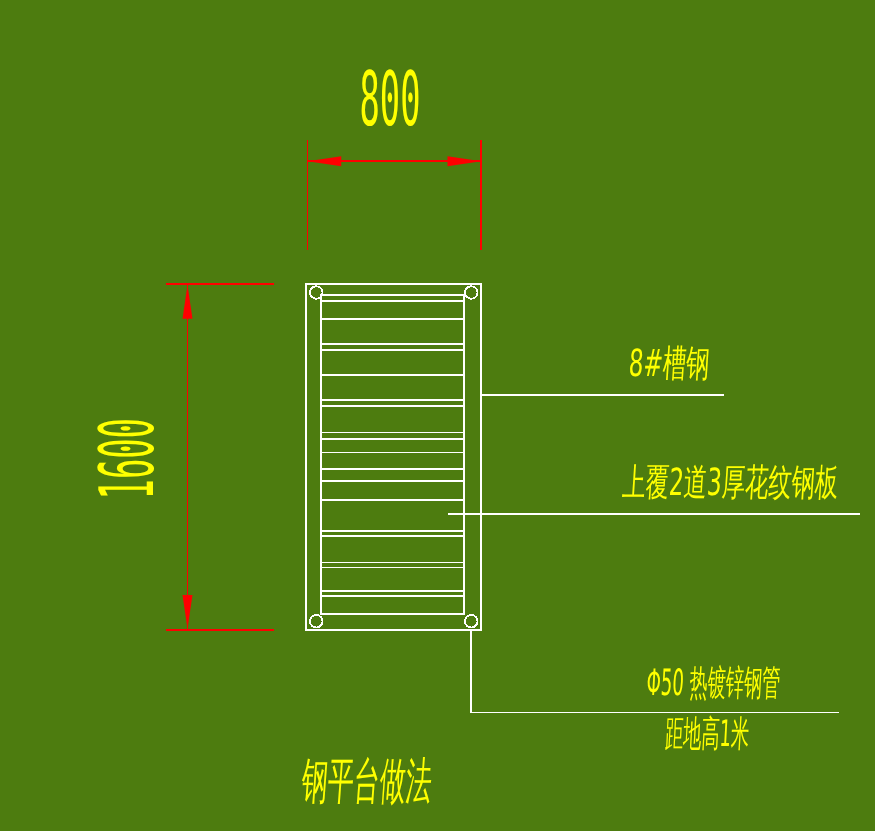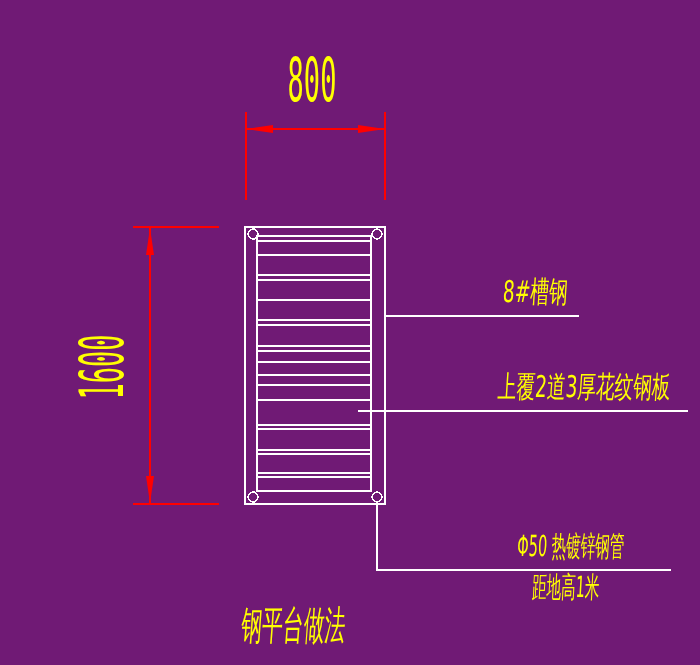--- a/index.html
+++ b/index.html
@@ -4,21 +4,21 @@
 <style>
   html, body {
     margin: 0;
     padding: 0;
     background: #000;
   }
   #canvas {
     position: relative;
     width: 700px;
     height: 665px;
-    background: #701a75;
+    background: #4d7c0f;
     overflow: hidden;
     font-family: "DejaVu Sans", sans-serif;
   }
   #linework {
     position: absolute;
     left: 0;
     top: 0;
   }
   .cad-text {
     position: absolute;

